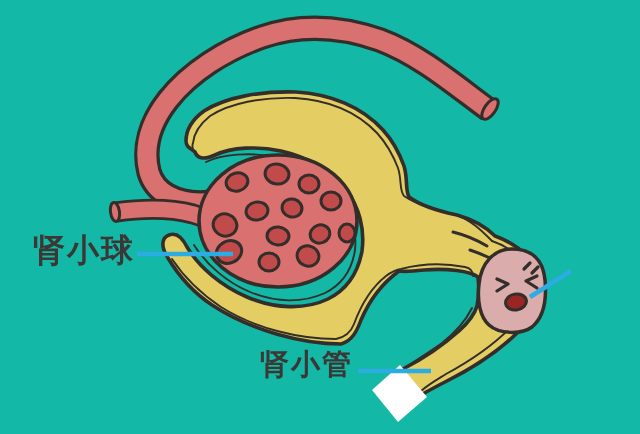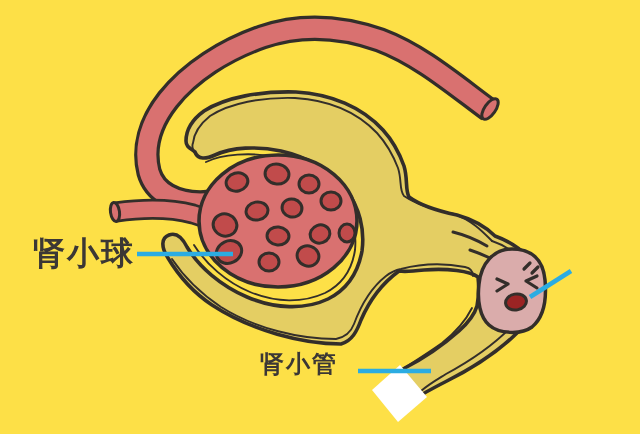--- a/index.html
+++ b/index.html
@@ -1,31 +1,31 @@
 <!DOCTYPE html>
 <html style="--c-background: #FFFFFF; --c-outline: #332E2A; --c-capsule_yellow: #E4CE63; --c-vessel_red: #D97170; --c-glomerulus_ball: #D97170; --c-glomerulus_lobule: #C14B4B; --c-creatinine_pink: #DAACAB; --c-creatinine_mouth: #9B2424; --c-label_line_blue: #2BACE2; --c-label_text: #3B3735;"><head>
 <meta charset="utf-8">
 <style>
   html,body{margin:0;padding:0;background:#ffffff;}
   .stage{
-    position:relative;width:640px;height:434px;background:#fde047;overflow:hidden;
-    font-family:Liberation Serif, serif;
+    position:relative;width:640px;height:434px;background:#14b8a6;overflow:hidden;
+    font-family:Liberation Mono, monospace;
   }
   .stage svg{position:absolute;left:0;top:0;}
   .diagram-label{
     position:absolute;
     font-weight:700;
     color:var(--c-label_text,#3b3735);
     letter-spacing:2px;
     line-height:1;
     white-space:nowrap;
     user-select:none;
   }
   #lbl-glomerulus{left:33px;top:237px;font-size:32px;}
-  #lbl-tubule{left:260px;top:352px;font-size:24px;}
+  #lbl-tubule{left:260px;top:352px;font-size:29px;}
   #lbl-creatinine{left:547px;top:241px;font-size:27px;letter-spacing:1px;}
 
   
   .fill-capsule{fill:var(--c-capsule_yellow,#e4ce63);}
   .fill-vessel{fill:var(--c-vessel_red,#d97170);}
   .stroke-vessel{stroke:var(--c-vessel_red,#d97170);}
   .fill-ball{fill:var(--c-glomerulus_ball,#d97170);}
   .fill-lobule{fill:var(--c-glomerulus_lobule,#c14b4b);}
   .fill-creatinine{fill:var(--c-creatinine_pink,#daacab);}
   .fill-mouth{fill:var(--c-creatinine_mouth,#9b2424);}

